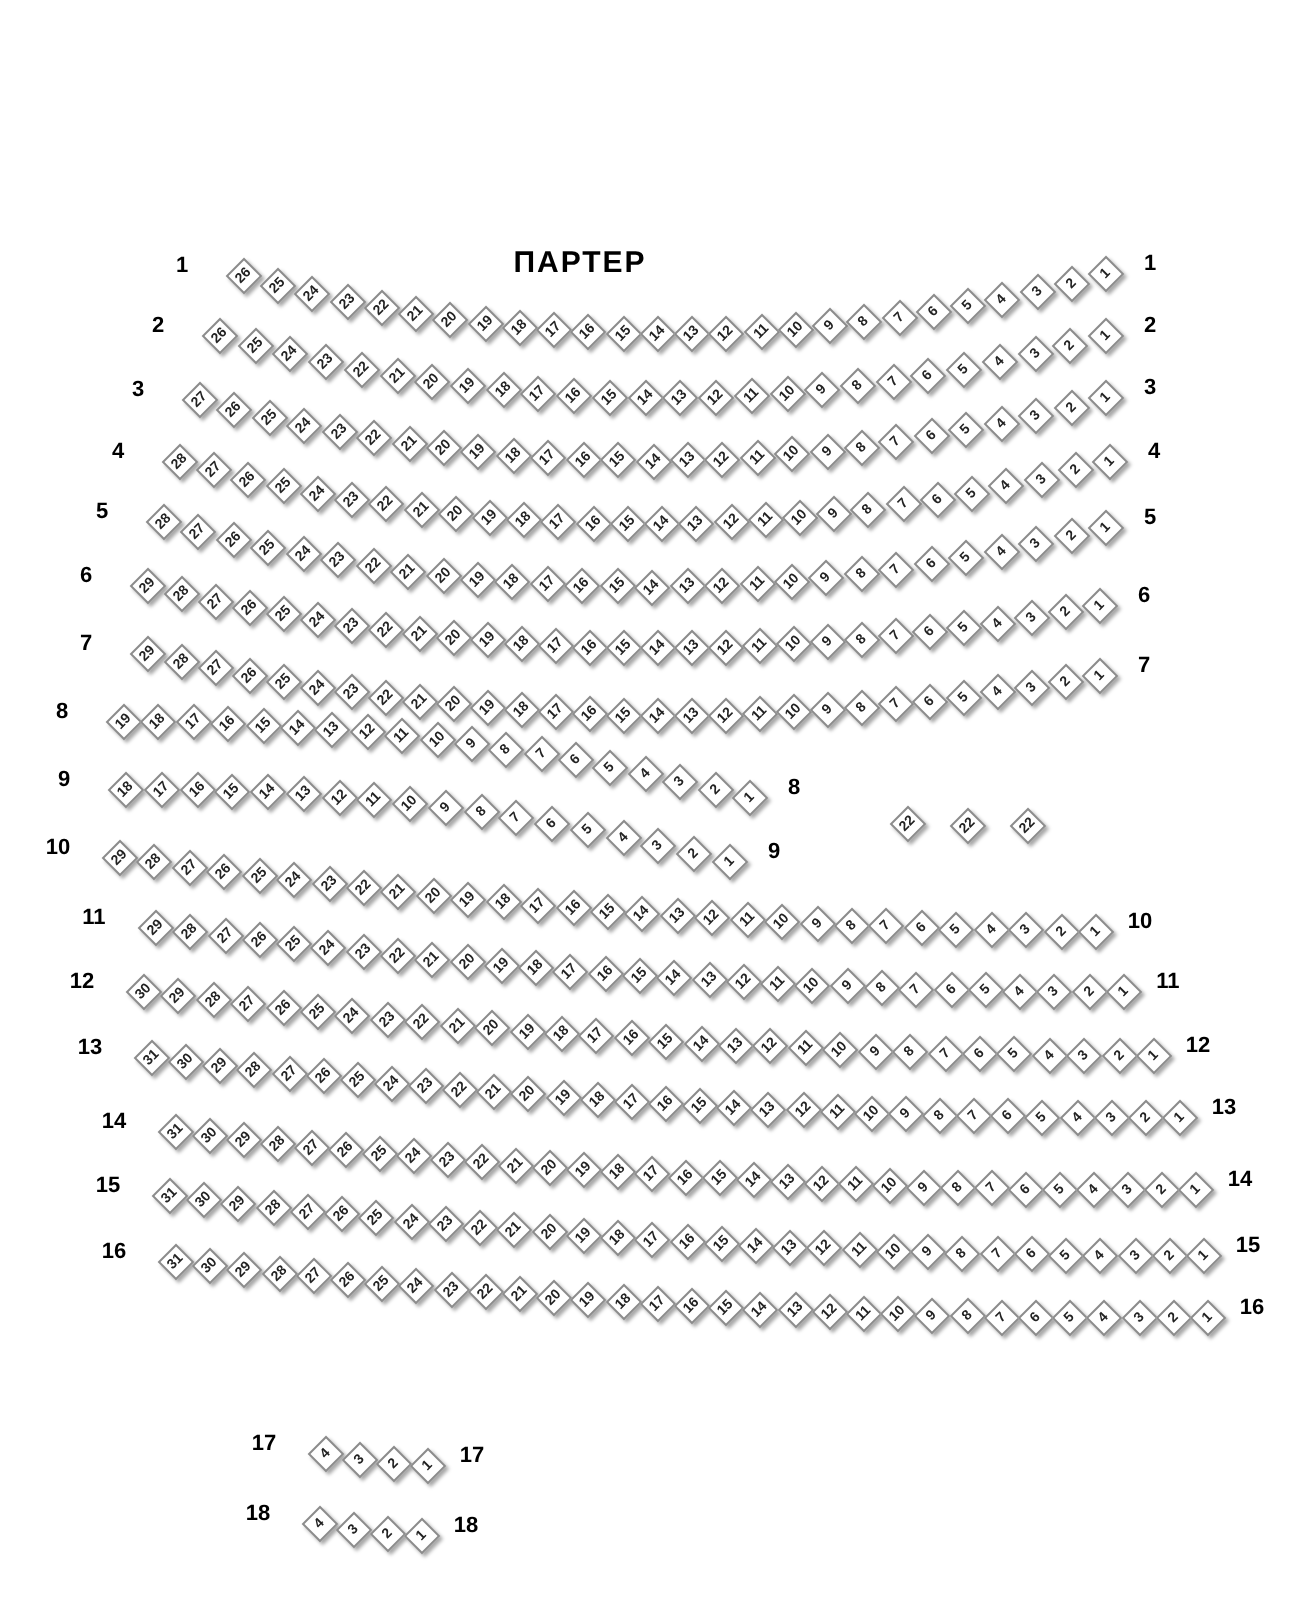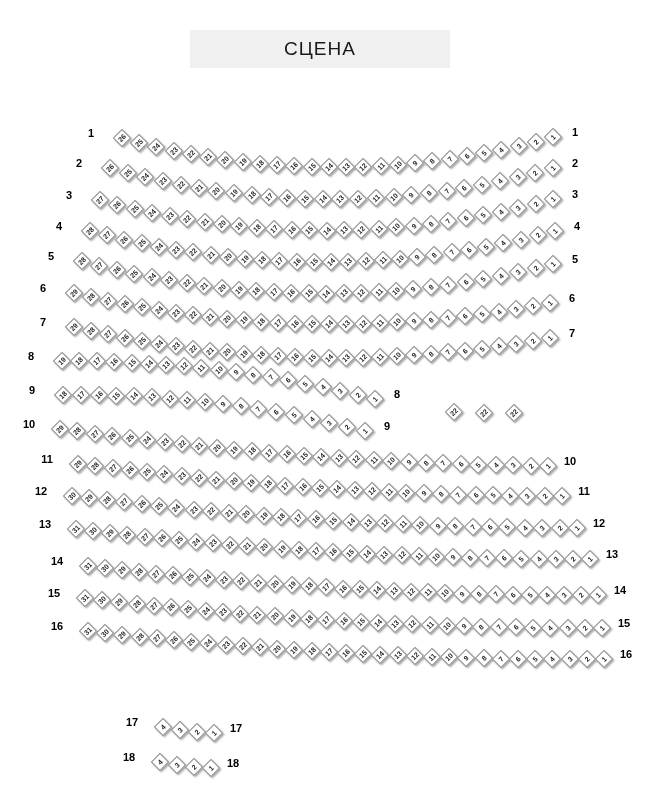--- a/index.html
+++ b/index.html
@@ -53,21 +53,21 @@
     font-size: 11px;
     font-weight: bold;
     color: #000000;
     transform: translate(-50%, -50%);
   }
 </style>
 </head>
 <body>
 
 <div id="canvas">
-  <div id="stage">СЦЕНА</div>
+  <div id="section-title">ПАРТЕР</div>
   <div id="map">
       <div class="seat" style="left: 122px; top: 138px;">26</div>
       <div class="seat" style="left: 139.24px; top: 142.568px;">25</div>
       <div class="seat" style="left: 156.48px; top: 146.752px;">24</div>
       <div class="seat" style="left: 173.72px; top: 150.552px;">23</div>
       <div class="seat" style="left: 190.96px; top: 153.968px;">22</div>
       <div class="seat" style="left: 208.2px; top: 157px;">21</div>
       <div class="seat" style="left: 225.44px; top: 159.648px;">20</div>
       <div class="seat" style="left: 242.68px; top: 161.912px;">19</div>
       <div class="seat" style="left: 259.92px; top: 163.792px;">18</div>

